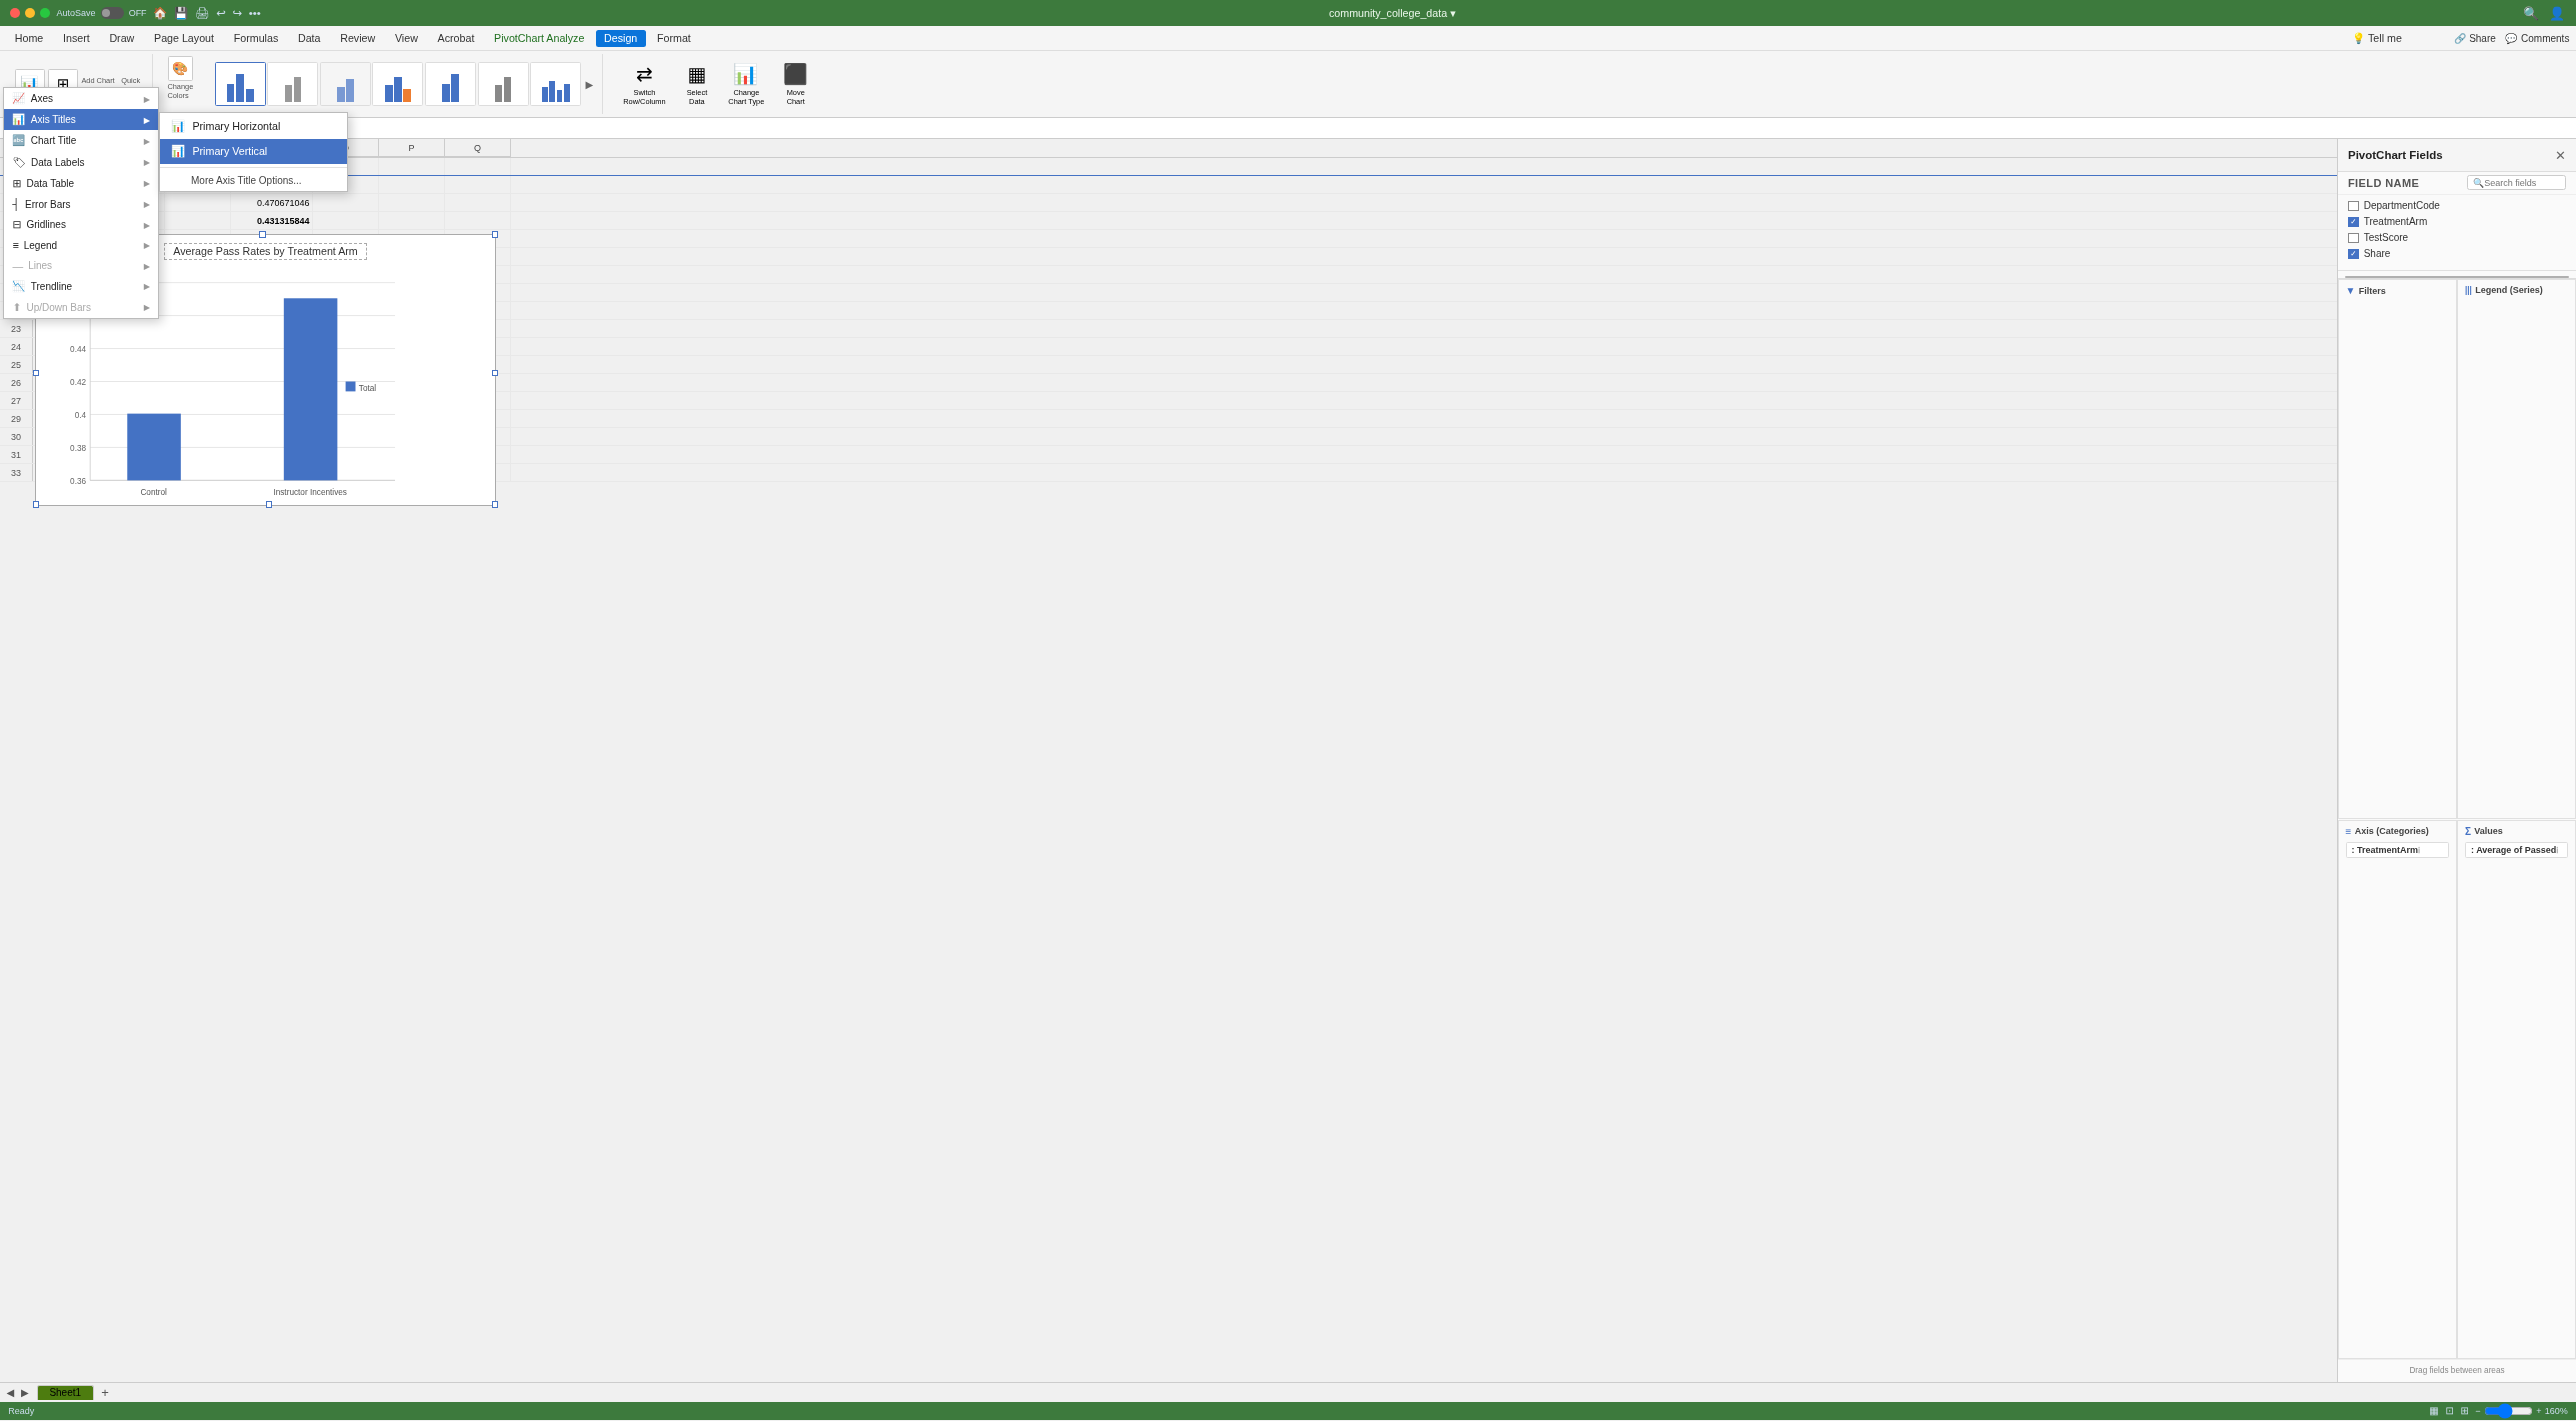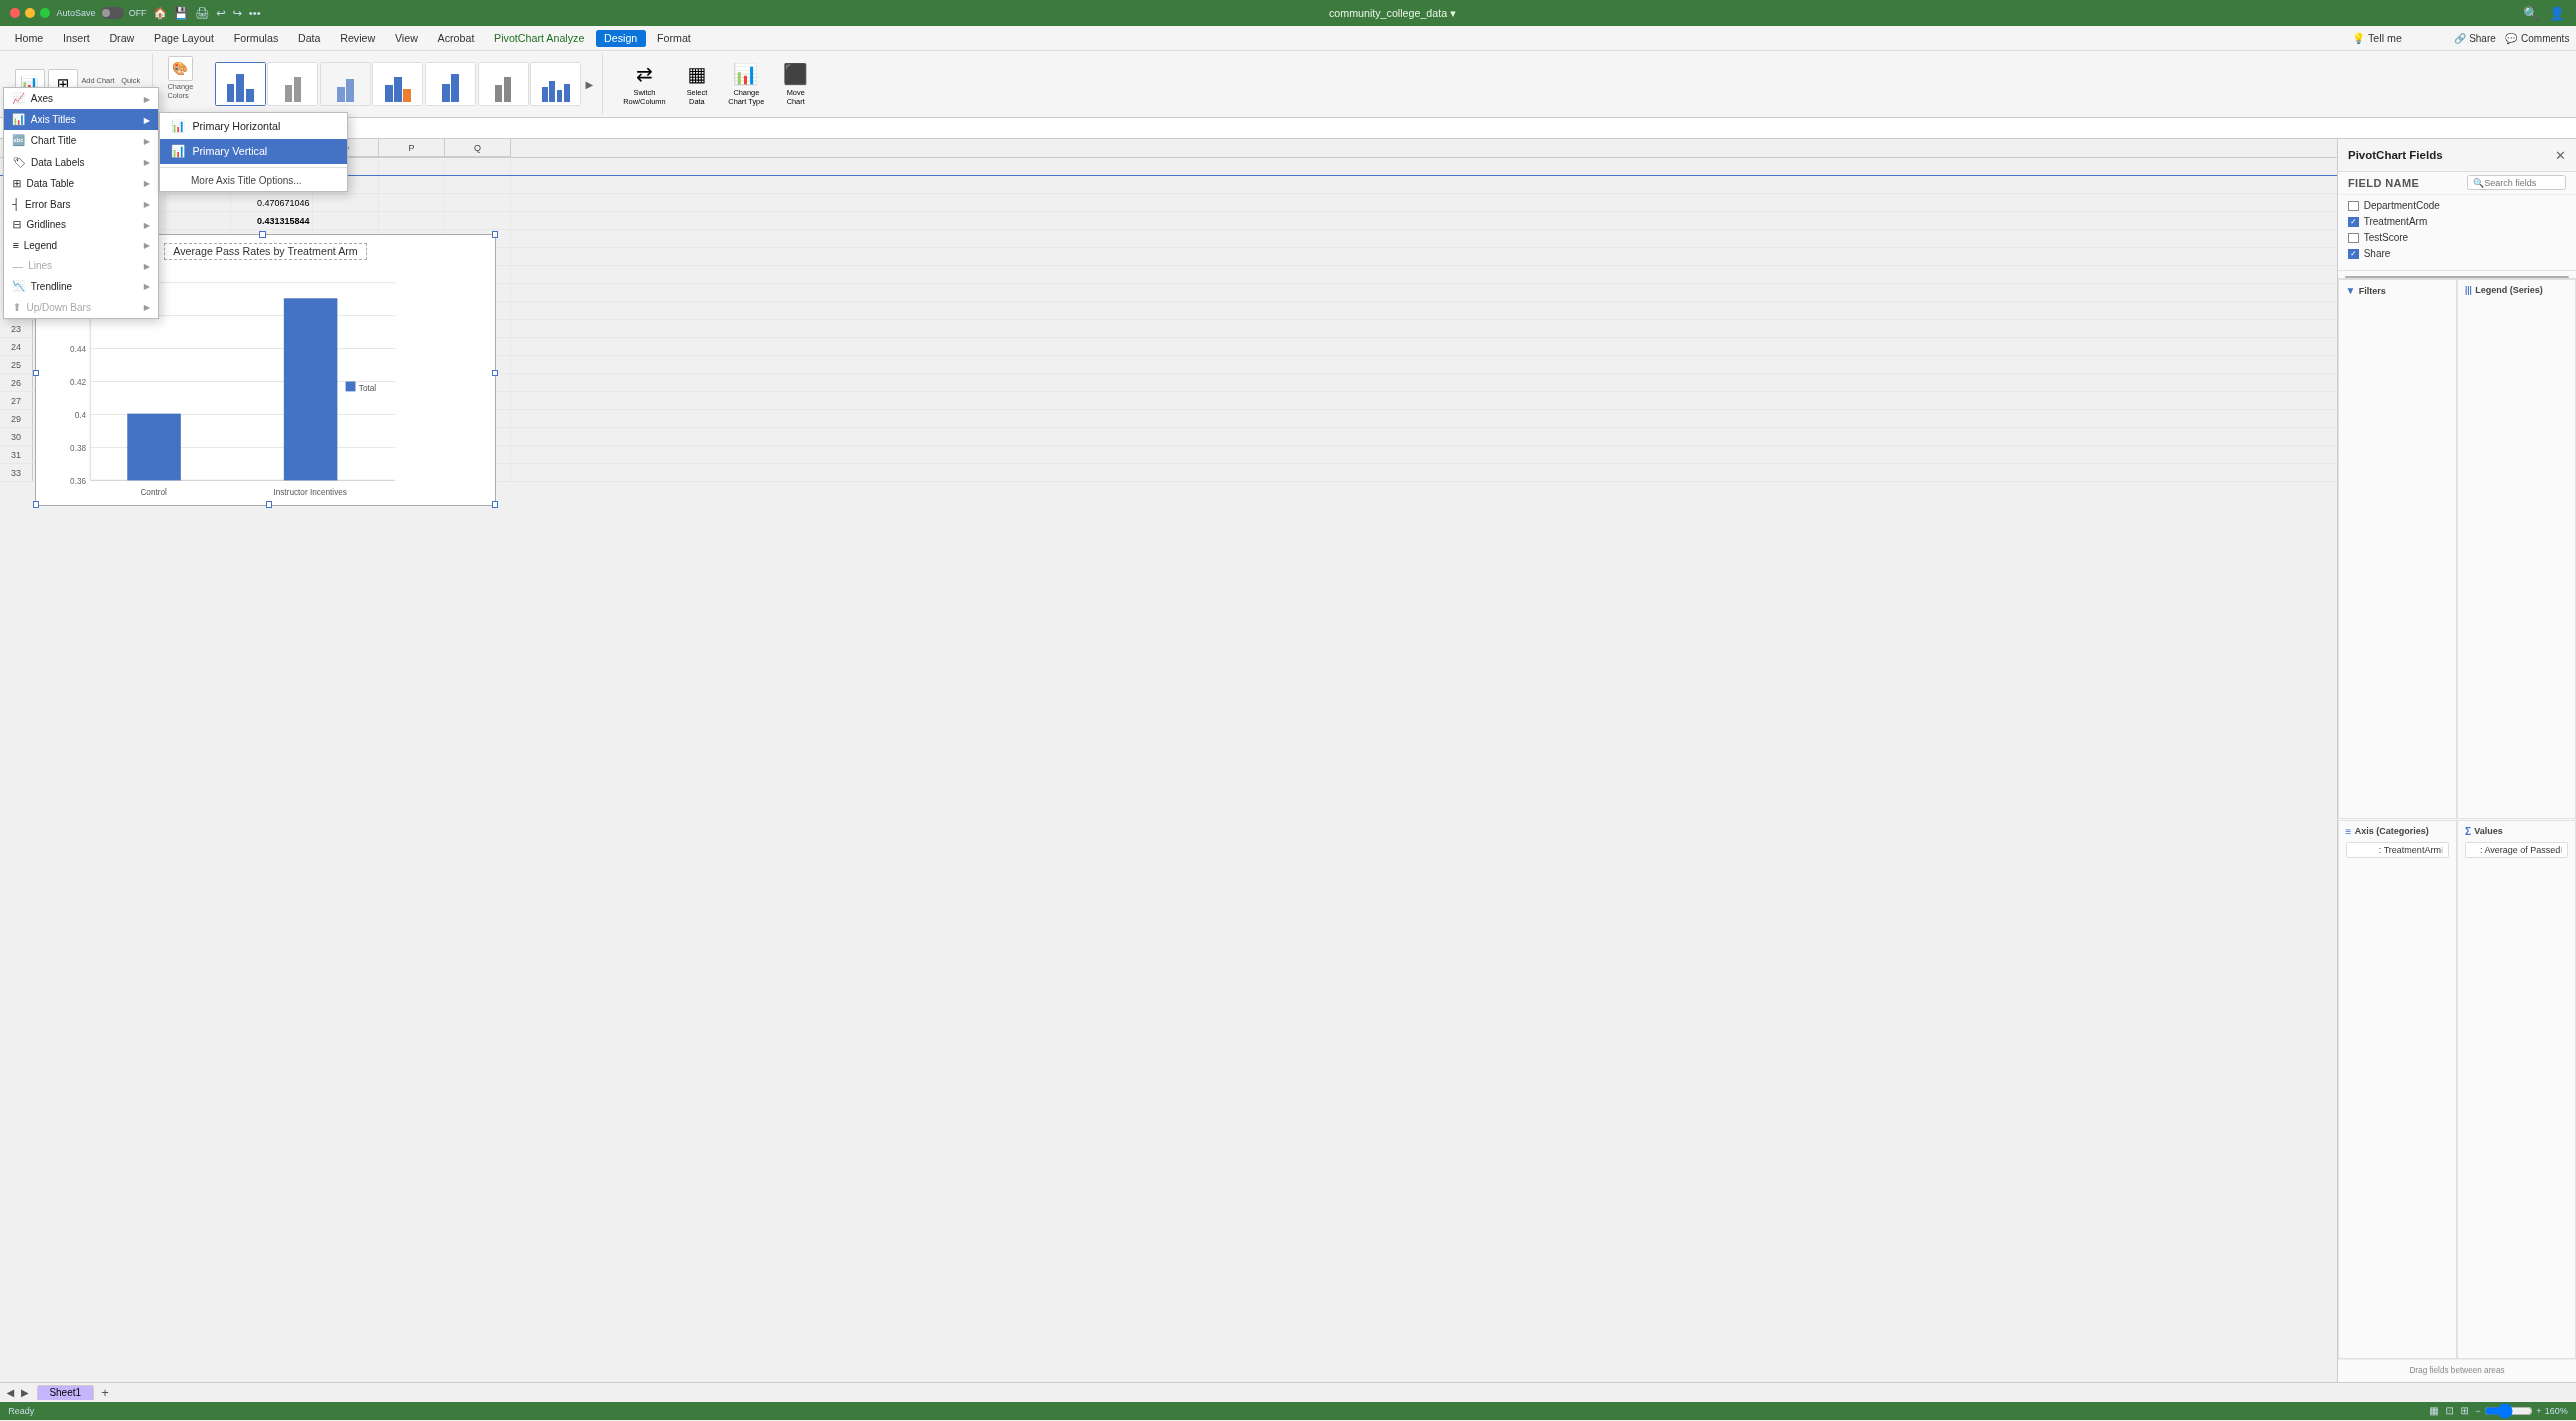--- a/index.html
+++ b/index.html
@@ -171,25 +171,26 @@
       padding: 5px 6.6px;
       min-height: 99px;
     }
     .area-header {
       display: flex; align-items: center; gap: 3.3px;
       font-size: 9px; font-weight: 600; color: #444;
       margin-bottom: 5px;
     }
     .area-icon { font-size: 10px; color: #4472c4; }
     .area-item {
-      display: flex; align-items: center; justify-content: flex-end;
+      display: flex; align-items: center; justify-content: flex-start;
       background: white; border: 0.8px solid #ddd;
       padding: 1.6px 5px; border-radius: 1.6px;
       font-size: 9px; color: #333; margin-bottom: 1.6px;
       cursor: pointer;
+      font-weight: bold;
     }
     .area-item-info { color: #aaa; font-size: 8.2px; cursor: pointer; }
 
     
     .status-bar {
       height: 18px; background: #3d7a3d; display: flex;
       align-items: center; justify-content: space-between;
       padding: 0 8.2px;
     }
     .status-left { color: #cde; font-size: 9px; }
@@ -200,21 +201,21 @@
     
     .sheet-tabs {
       height: 20px; background: #f0f0f0; display: flex; align-items: center;
       border-top: 0.8px solid #ccc; padding: 0 6.6px; gap: 3.3px;
     }
     .sheet-tab {
       padding: 1.6px 11.5px; background: white; border: 0.8px solid #ccc;
       border-bottom: none; border-radius: 2.5px 2.5px 0 0; font-size: 10px;
       cursor: pointer;
     }
-    .sheet-tab.active { background: #c4b5fd; color: #000; font-weight: 500; text-align: right; }
+    .sheet-tab.active { background: #4d7c0f; color: #000; font-weight: 500; text-align: right; }
     .add-sheet { width: 16.5px; height: 16.5px; display: flex; align-items: center; justify-content: center; cursor: pointer; font-size: 13px; color: #555; }
 
     .main-area { display: flex; height: calc(100vh - 26px - 25px - 68px - 21.4px - 20px - 18px); }
     .grid-section { flex: 1; overflow: hidden; position: relative; }
   </style>
 </head>
 <body>
 
 <div class="title-bar">
   <div class="title-bar-left">

